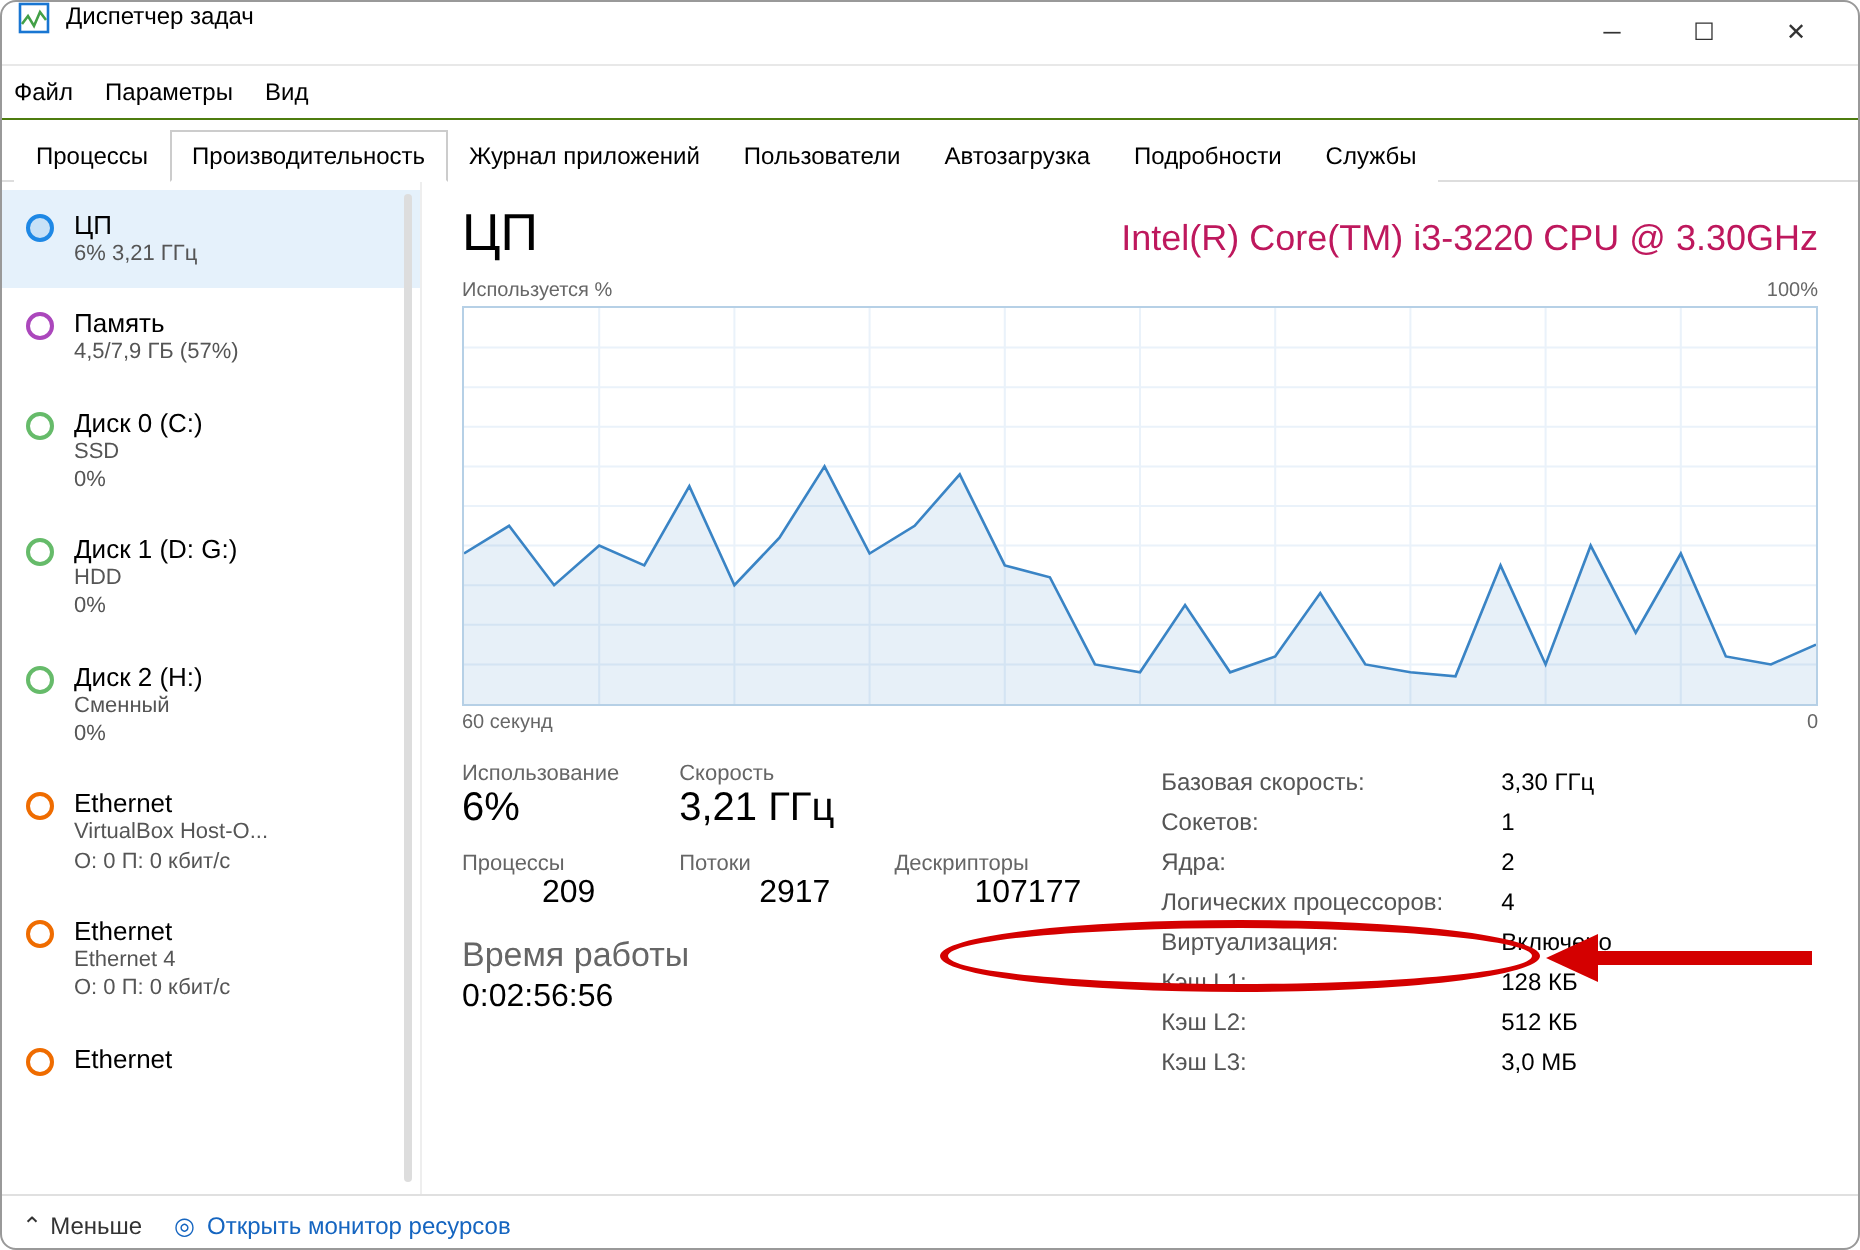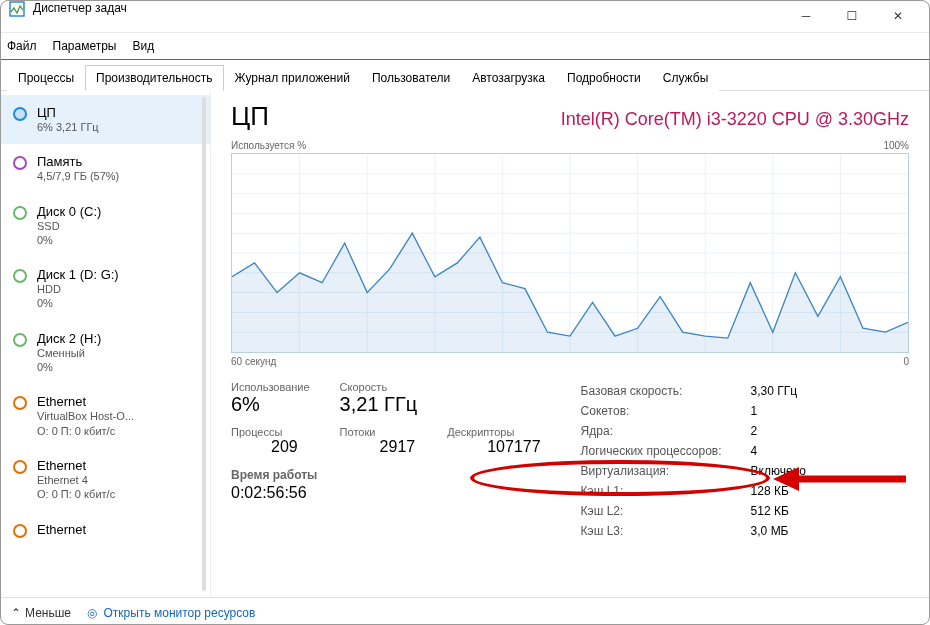--- a/index.html
+++ b/index.html
@@ -69,21 +69,21 @@
 .chart { width: 100%; height: 200px; border: 1px solid #b6d0e6; position: relative; margin-top: 2px; }
 .chart .grid line { stroke: #eaf2fa; stroke-width: 1; }
 .chart .line { fill: none; stroke: #3a84c5; stroke-width: 1.3; }
 .chart .area { fill: rgba(58,132,197,0.12); }
 .chart-bottom { display: flex; justify-content: space-between; font-size: 10px; color: #666; margin-top: 3px; }
 .stats { display: flex; margin-top: 14px; gap: 40px; }
 .stats .left { display: grid; grid-template-columns: auto auto auto; column-gap: 30px; row-gap: 10px; }
 .stat .lbl { font-size: 11px; color: #666; }
 .stat .val { font-size: 20px; }
 .stat.small .val { font-size: 16px; margin-left: 40px; }
-.uptime .lbl { font-size: 12px; color: #666; font-weight: bold; }
+.uptime .lbl { font-size: 17px; color: #666; }
 .uptime .val { font-size: 16px; margin-top: 2px; }
 .stats .right { font-size: 12px; }
 .stats .right .row { display: flex; height: 20px; align-items: center; }
 .stats .right .row .k { width: 170px; color: #555; }
 .stats .right .row .v { color: #000; }
 .footer {
   height: 30px; display: flex; align-items: center; gap: 16px;
   border-top: 1px solid #e0e0e0; padding: 0 10px; font-size: 12px;
 }
 .footer .less { display: flex; align-items: center; gap: 4px; color: #333; }

